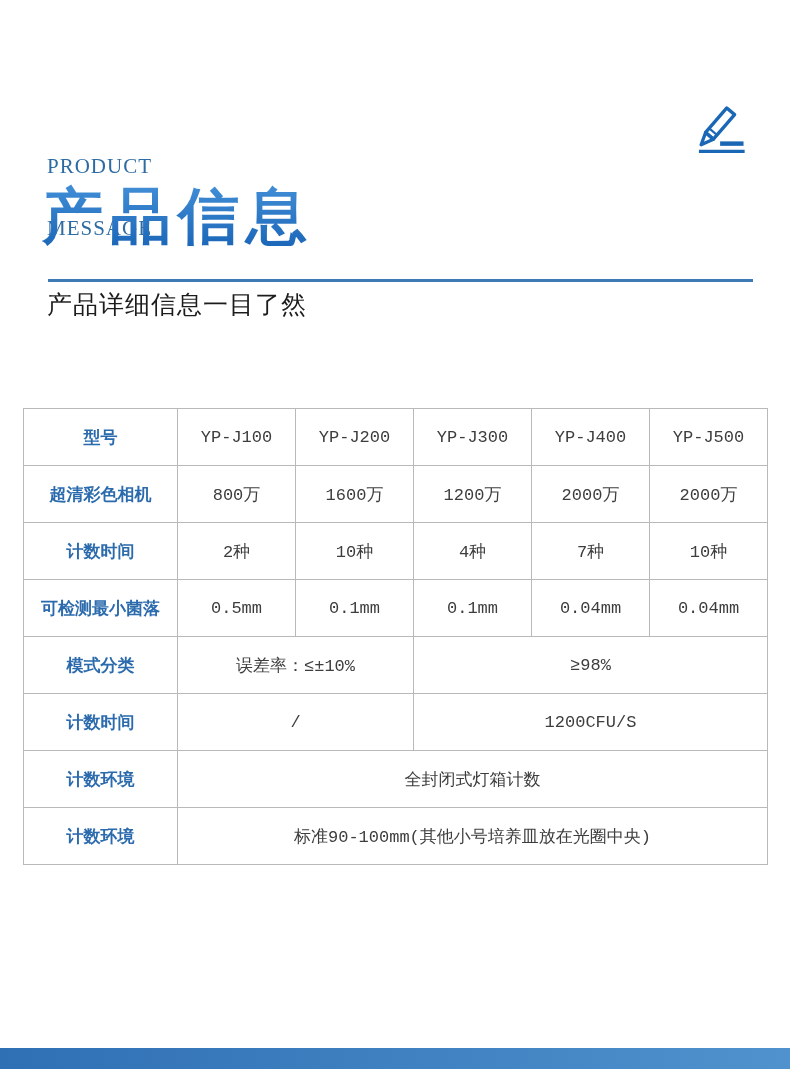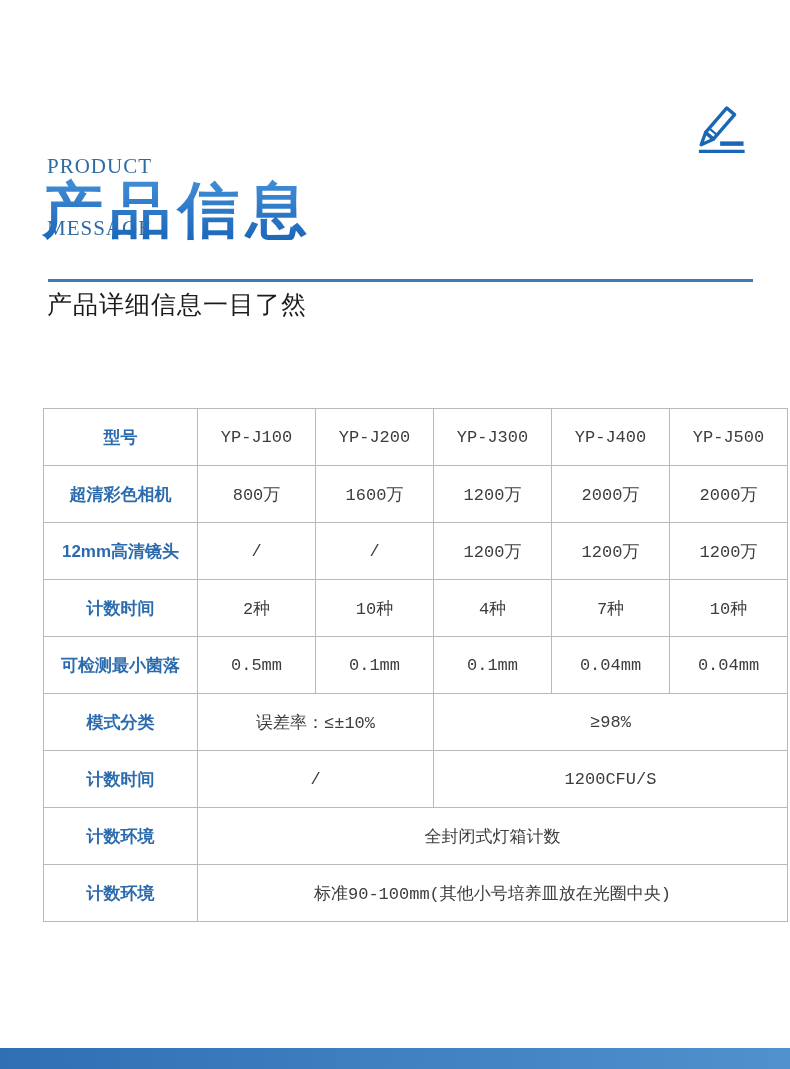--- a/index.html
+++ b/index.html
@@ -23,21 +23,21 @@
   }
 
   
   .pencil-wrap {
     position: absolute; right: 42px; top: 100px;
     width: 58px; height: 56px;
   }
 
   
   .page-title {
-    position: absolute; left: 42px; top: 170px;
+    position: absolute; left: 42px; top: 176px;
     font-size: 61px; font-weight: 700; letter-spacing: 7px;
     line-height: 80px;
     color: #2478cc;
     background: linear-gradient(180deg, #4693da 0%, #1b66b8 90%);
     -webkit-background-clip: text; background-clip: text;
     -webkit-text-fill-color: transparent;
   }
 
   .title-divider {
     position: absolute; left: 48px; top: 279px;
@@ -50,21 +50,20 @@
     font-family: "Liberation Serif", serif;
     font-size: 25px; color: #1c1c1c; letter-spacing: 1px;
   }
 
   
   .spec-table {
     position: absolute; left: 23px; top: 408px;
     width: 744px;
     border-collapse: collapse;
     table-layout: fixed;
-    margin-left: 20px;
   }
   .spec-table td {
     border: 1px solid #b9b9b9;
     height: 57px;
     text-align: center; vertical-align: middle;
     font-size: 17px;
     padding: 2px 4px;
     background: #ffffff;
   }
   .spec-table td.row-label {
@@ -123,28 +122,20 @@
       </tr>
       <tr>
         <td class="row-label">超清彩色相机</td>
         <td class="cell">800万</td>
         <td class="cell">1600万</td>
         <td class="cell">1200万</td>
         <td class="cell">2000万</td>
         <td class="cell">2000万</td>
       </tr>
       <tr>
-        <td class="row-label">12mm高清镜头</td>
-        <td class="cell">/</td>
-        <td class="cell">/</td>
-        <td class="cell">1200万</td>
-        <td class="cell">1200万</td>
-        <td class="cell">1200万</td>
-      </tr>
-      <tr>
         <td class="row-label">计数时间</td>
         <td class="cell">2种</td>
         <td class="cell">10种</td>
         <td class="cell">4种</td>
         <td class="cell">7种</td>
         <td class="cell">10种</td>
       </tr>
       <tr>
         <td class="row-label">可检测最小菌落</td>
         <td class="cell">0.5mm</td>

